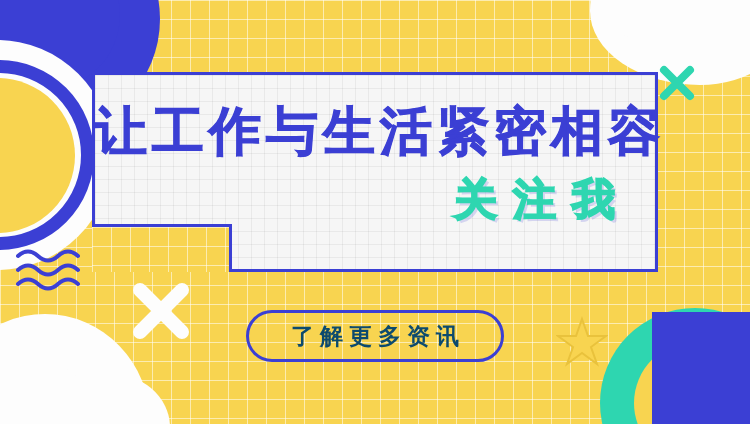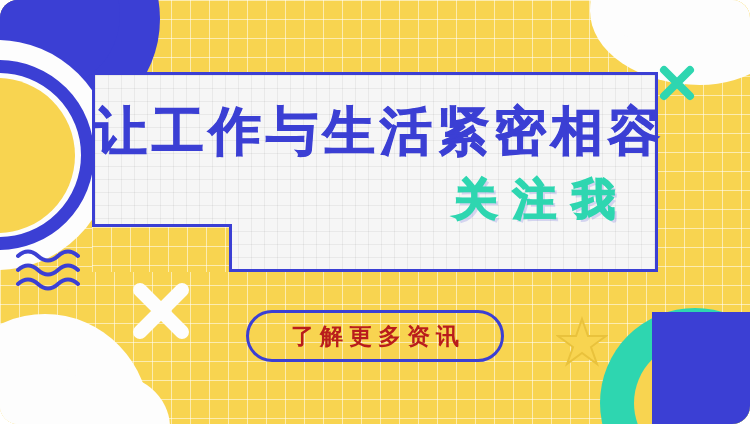--- a/index.html
+++ b/index.html
@@ -7,21 +7,20 @@
     width:750px;height:424px;
     font-family:"Liberation Sans","DejaVu Sans",sans-serif;
     background:#ffffff;
     overflow:hidden;
   }
   .banner{
     position:relative;
     width:750px;height:424px;
     overflow:hidden;
     background:#f7d34f;
-    border-radius:18px;
   }
 
   
   .bg-yellow{
     position:absolute;left:0;top:0;width:750px;height:424px;
     background:#f8d450;
   }
   .grid{
     position:absolute;left:0;top:0;width:750px;height:424px;
     background-image:
@@ -170,21 +169,21 @@
     position:absolute;left:246px;top:310px;
     width:258px;height:52px;
     border:3px solid #3b3fd4;
     border-radius:26px;
     box-sizing:border-box;
     display:flex;align-items:center;justify-content:center;
     background:transparent;
     cursor:pointer;
   }
   .cta-label{
-    color:#b91c1c;
+    color:#0c4a6e;
     font-size:23px;
     font-weight:bold;
     letter-spacing:6px;
     font-family:"DejaVu Sans","Liberation Sans",sans-serif;
     white-space:nowrap;
     padding-left:6px;
   }
 </style>
 </head>
 <body>

